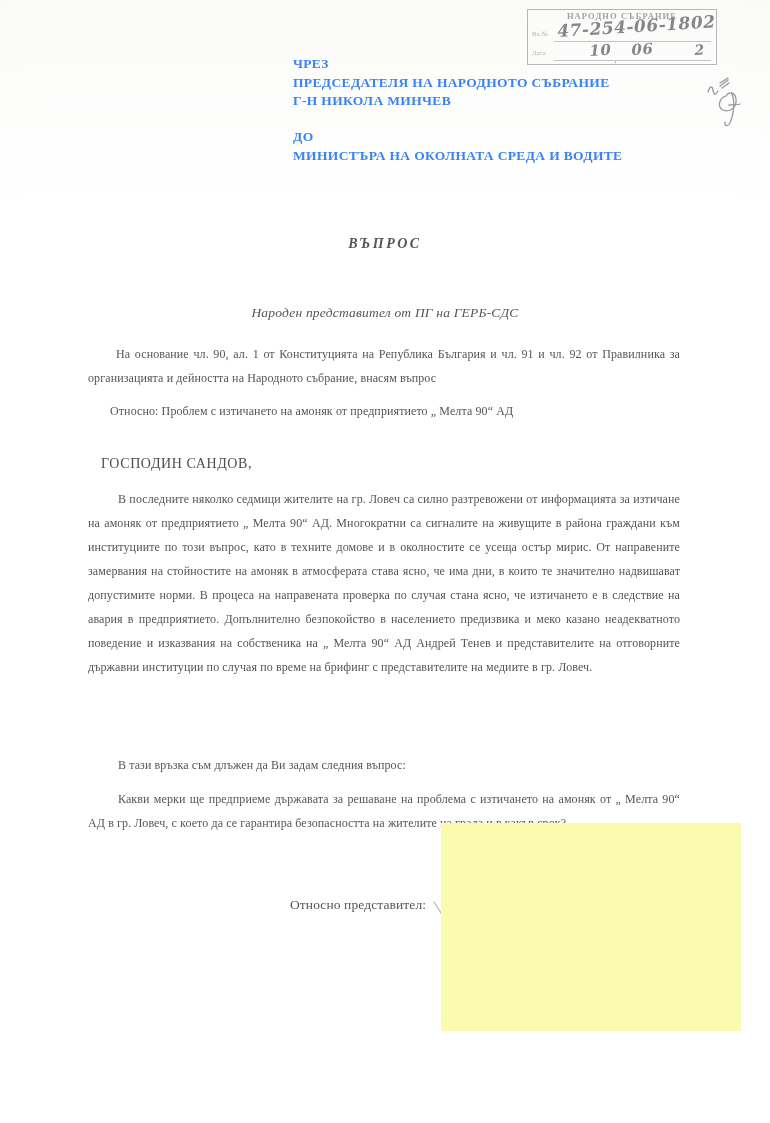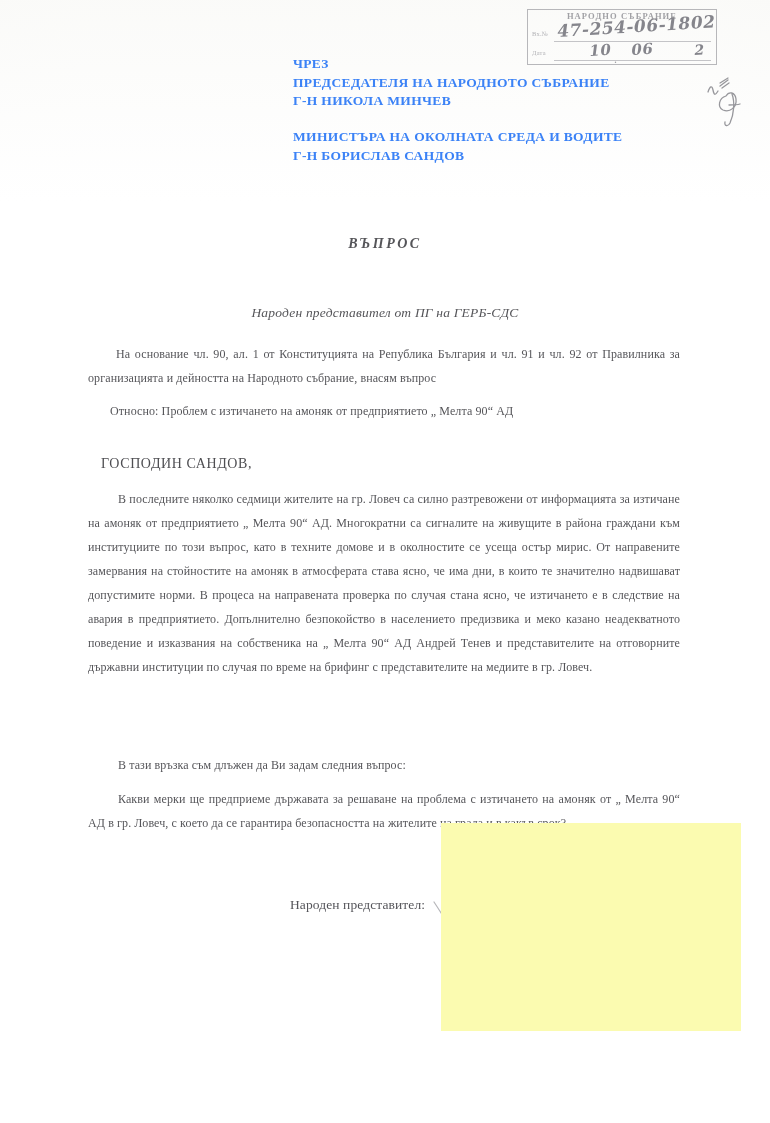--- a/index.html
+++ b/index.html
@@ -252,40 +252,40 @@
     </g>
   </svg>
 
   <div class="addr-block b1">
     <div>ЧРЕЗ</div>
     <div>ПРЕДСЕДАТЕЛЯ НА НАРОДНОТО СЪБРАНИЕ</div>
     <div>Г-Н НИКОЛА МИНЧЕВ</div>
   </div>
 
   <div class="addr-block b2">
+    <div>ДО</div>
     <div>МИНИСТЪРА НА ОКОЛНАТА СРЕДА И ВОДИТЕ</div>
-    <div>Г-Н БОРИСЛАВ САНДОВ</div>
   </div>
 
   <div class="center-line doc-title">ВЪПРОС</div>
   <div class="center-line affil-line">Народен представител от ПГ на ГЕРБ-СДС</div>
 
   <div class="body-text p-legal">На основание чл. 90, ал. 1 от Конституцията на Република България и чл. 91 и чл. 92 от Правилника за организацията и дейността на Народното събрание, внасям въпрос</div>
 
   <div class="body-text p-subject">Относно: Проблем с изтичането на амоняк от предприятието „ Мелта 90“ АД</div>
 
   <div class="body-text p-salut">ГОСПОДИН САНДОВ,</div>
 
   <div class="body-text p-main">В последните няколко седмици жителите на гр. Ловеч са силно разтревожени от информацията за изтичане на амоняк от предприятието „ Мелта 90“ АД. Многократни са сигналите на живущите в района граждани към институциите по този въпрос, като в техните домове и в околностите се усеща остър мирис. От направените замервания на стойностите на амоняк в атмосферата става ясно, че има дни, в които те значително надвишават допустимите норми. В процеса на направената проверка по случая стана ясно, че изтичането е в следствие на авария в предприятието. Допълнително безпокойство в населението предизвика и меко казано неадекватното поведение и изказвания на собственика на „ Мелта 90“ АД Андрей Тенев и представителите на отговорните държавни институции по случая по време на брифинг с представителите на медиите в гр. Ловеч.</div>
 
   <div class="body-text p-link">В тази връзка съм длъжен да Ви задам следния въпрос:</div>
 
   <div class="body-text p-ask">Какви мерки ще предприеме държавата за решаване на проблема с изтичането на амоняк от „ Мелта 90“ АД в гр. Ловеч, с което да се гарантира безопасността на жителите на града и в какъв срок?</div>
 
-  <div class="sig-label">Народен представител:</div>
+  <div class="sig-label">Относно представител:</div>
 
   <svg class="sig-stroke" viewBox="0 0 70 70">
     <path d="M4 2 C12 14, 20 26, 22 40 C23 50, 19 58, 12 62" fill="none" stroke="#7a7a80" stroke-width="1.2" stroke-linecap="round"></path>
   </svg>
 
   <div class="redaction"></div>
 
 </div>
 
 </body></html>

